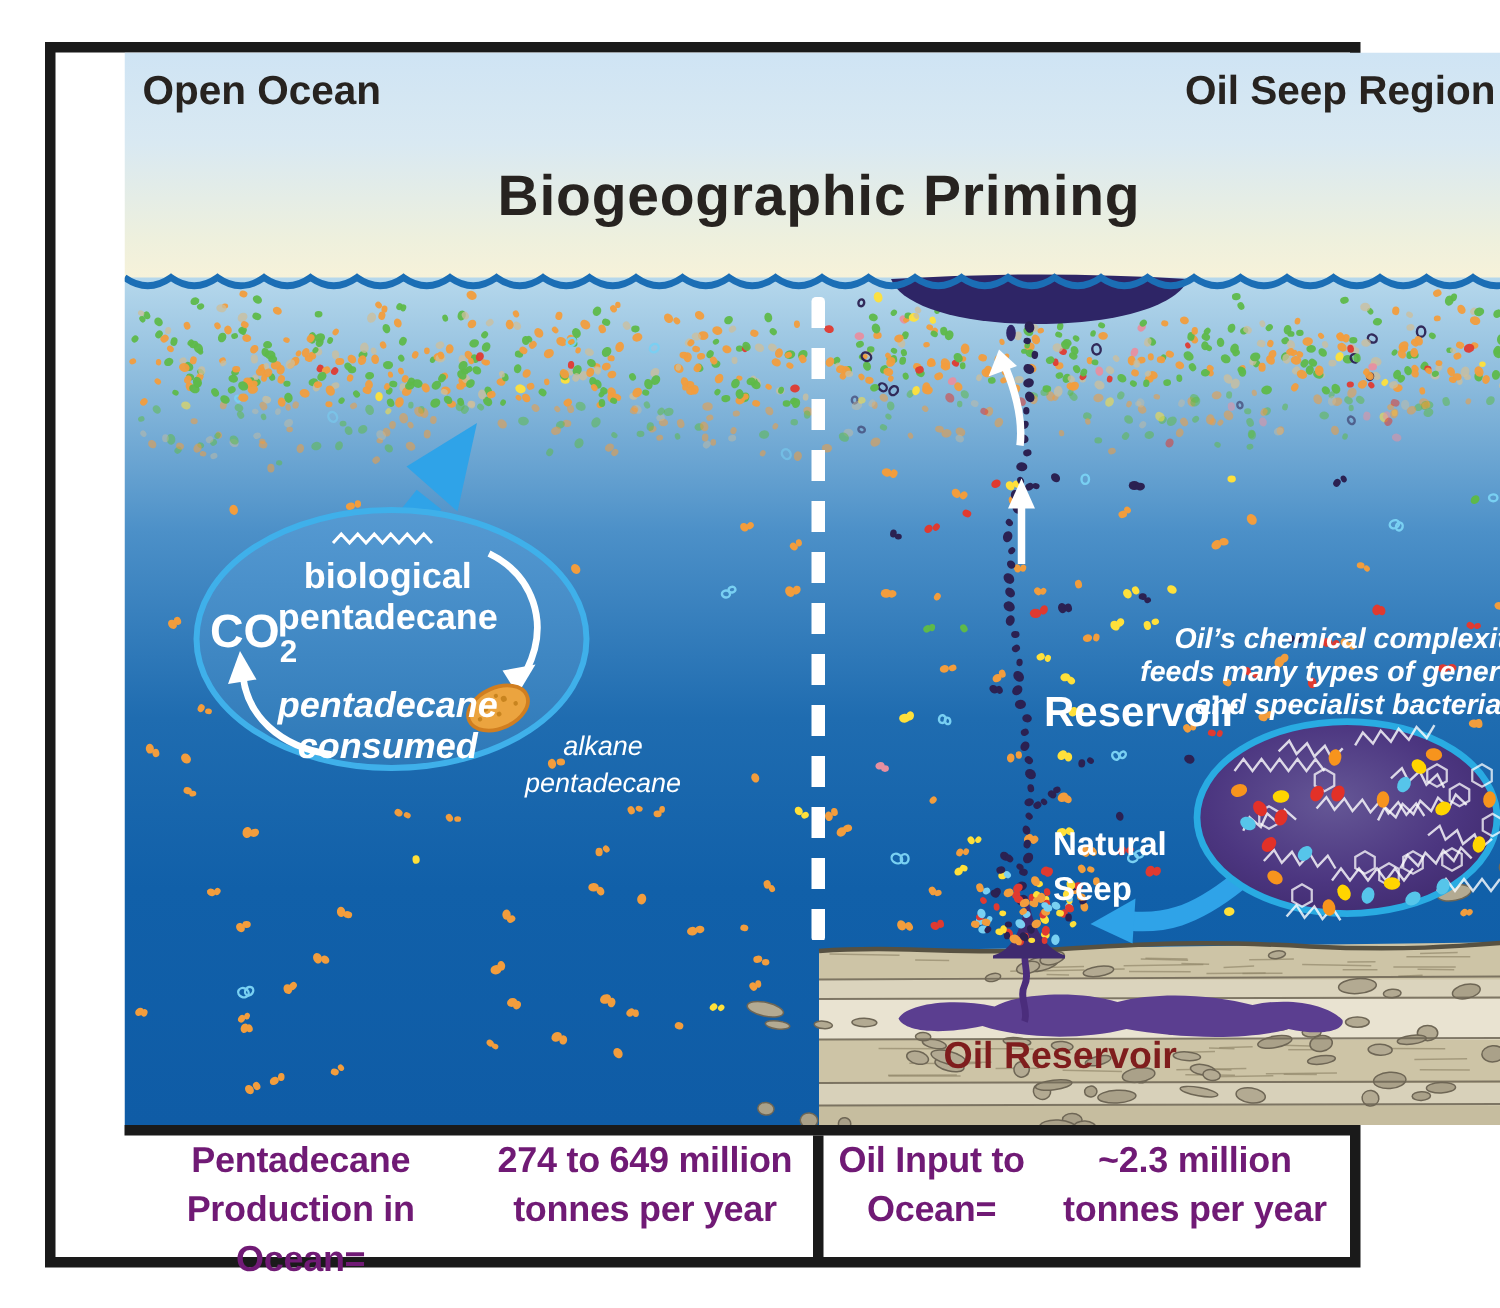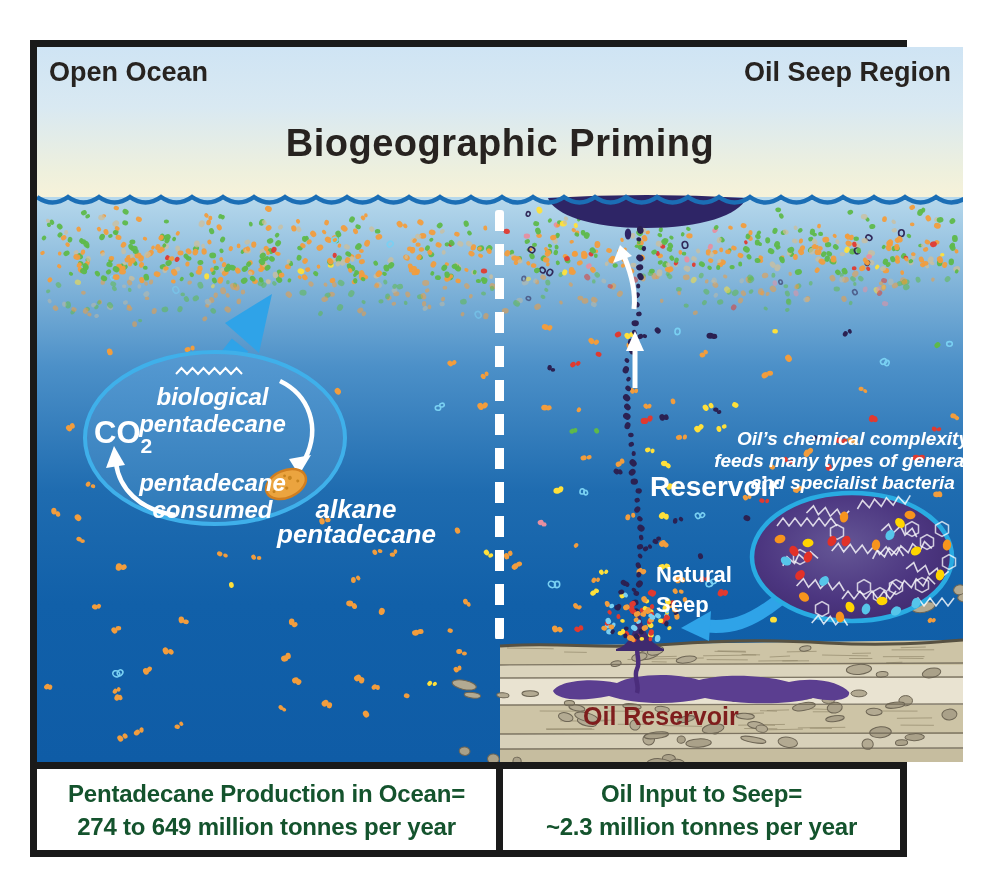--- a/index.html
+++ b/index.html
@@ -1,39 +1,39 @@
 <!DOCTYPE html>
 <html><head>
 <meta charset="utf-8">
 <style>
   html,body{margin:0;padding:0;background:#fff;}
   body{width:1000px;height:872px;position:relative;font-family:"Liberation Sans",sans-serif;-webkit-font-smoothing:antialiased;}
-  .frame{position:absolute;left:30px;top:40px;width:877px;height:817px;border:7px solid #1a1a1a;box-sizing:border-box;background:#fff;}
+  .frame{position:absolute;left:30px;top:28px;width:877px;height:817px;border:7px solid #1a1a1a;box-sizing:border-box;background:#fff;padding-left:46px;}
   .diagram{position:relative;width:926px;height:715px;overflow:hidden;}
   .sky{position:absolute;left:0;top:0;width:926px;height:152px;background:linear-gradient(180deg,#cfe4f4 0%,#d9e9f2 40%,#eef0dd 82%,#f7f2d9 100%);}
   .water{position:absolute;left:0;top:150px;width:926px;height:565px;background:linear-gradient(180deg,#b6d8ec 0%,#8dbcdd 12%,#4c90c8 30%,#1f6cb0 52%,#1160a9 72%,#0f5ca6 100%);}
   svg.scene{position:absolute;left:0;top:0;width:926px;height:715px;}
   .divider-dash{position:absolute;left:458px;top:163px;width:9px;height:430px;border-radius:3px;
     background:repeating-linear-gradient(to bottom,#ffffff 0 21px,rgba(255,255,255,0) 21px 34px);}
   .lbl{position:absolute;white-space:nowrap;}
   .lbl-open-ocean{left:12px;top:10px;font-size:27px;font-weight:700;color:#272320;}
   .lbl-oil-seep{right:12px;top:10px;font-size:27px;font-weight:700;color:#272320;}
   .lbl-title{left:0;right:0;top:75px;text-align:center;font-size:38px;font-weight:800;color:#272320;letter-spacing:.5px;}
   .lbl-surface-slick{left:628px;top:177px;font-size:25px;font-weight:700;color:#2b2a33;}
   .lbl-bacteria{left:613px;top:424px;font-size:28px;font-weight:700;color:#fff;}
   .lbl-natural-seep{left:619px;top:513px;font-size:22px;font-weight:700;color:#fff;line-height:30px;white-space:normal;width:120px;}
   .lbl-oil-reservoir{left:546px;top:655px;font-size:25px;font-weight:700;color:#7f1d1d;}
   .lbl-bubble-note{left:661px;top:381px;width:310px;text-align:center;font-size:19px;font-style:italic;font-weight:700;color:#fff;line-height:22px;white-space:normal;}
   .lbl-co2{left:57px;top:368px;font-size:31px;font-weight:700;color:#fff;}
   .lbl-co2 sub{font-size:21px;position:relative;top:3px;}
-  .lbl-produced{left:68px;top:336px;width:215px;text-align:center;font-size:24px;font-style:italic;font-weight:700;color:#fff;line-height:27px;white-space:normal;}
+  .lbl-produced{left:68px;top:336px;width:215px;text-align:center;font-size:24px;font-weight:700;color:#fff;line-height:27px;white-space:normal;}
   .lbl-consumed{left:68px;top:422px;width:215px;text-align:center;font-size:24px;font-style:italic;font-weight:700;color:#fff;line-height:27px;white-space:normal;}
-  .lbl-alkane{left:240px;top:450px;width:158px;text-align:center;font-size:26px;font-style:italic;font-weight:700;color:#fff;line-height:25px;white-space:normal;}
+  .lbl-alkane{left:240px;top:450px;width:158px;text-align:center;font-size:18px;font-style:italic;font-weight:400;color:#fff;line-height:25px;white-space:normal;}
   .captions{height:81px;border-top:7px solid #1a1a1a;display:flex;background:#fff;}
-  .caption-cell{display:flex;flex-direction:column;justify-content:center;text-align:center;font-size:24px;font-weight:700;color:#14532d;line-height:33px;letter-spacing:-0.2px;}
+  .caption-cell{display:flex;flex-direction:row;justify-content:center;text-align:center;font-size:24px;font-weight:700;color:#701a75;line-height:33px;letter-spacing:-0.2px;}
   .caption-left{width:459px;}
   .caption-div{width:7px;background:#1a1a1a;}
   .caption-right{flex:1;}
 </style>
 </head>
 <body>
 
 <div class="frame">
   <div class="diagram">
     <div class="sky"></div>
@@ -1644,17 +1644,17 @@
     </div>
   </div>
 
   <div class="captions">
     <div class="caption-cell caption-left">
       <div>Pentadecane Production in Ocean=</div>
       <div>274 to 649 million tonnes per year</div>
     </div>
     <div class="caption-div"></div>
     <div class="caption-cell caption-right">
-      <div>Oil Input to Seep=</div>
+      <div>Oil Input to Ocean=</div>
       <div>~2.3 million tonnes per year</div>
     </div>
   </div>
 </div>
 
 </body></html>

